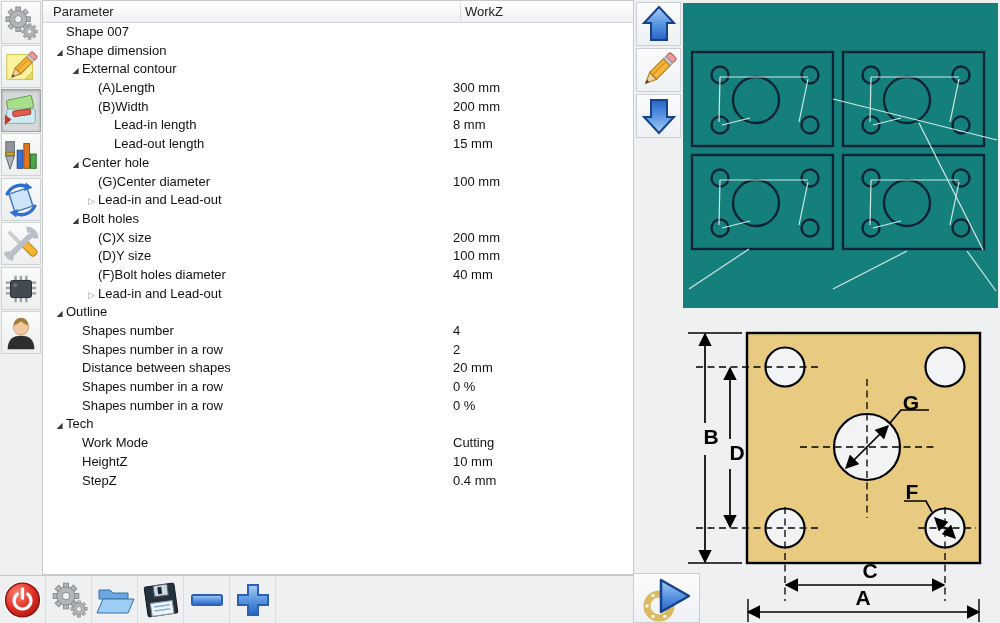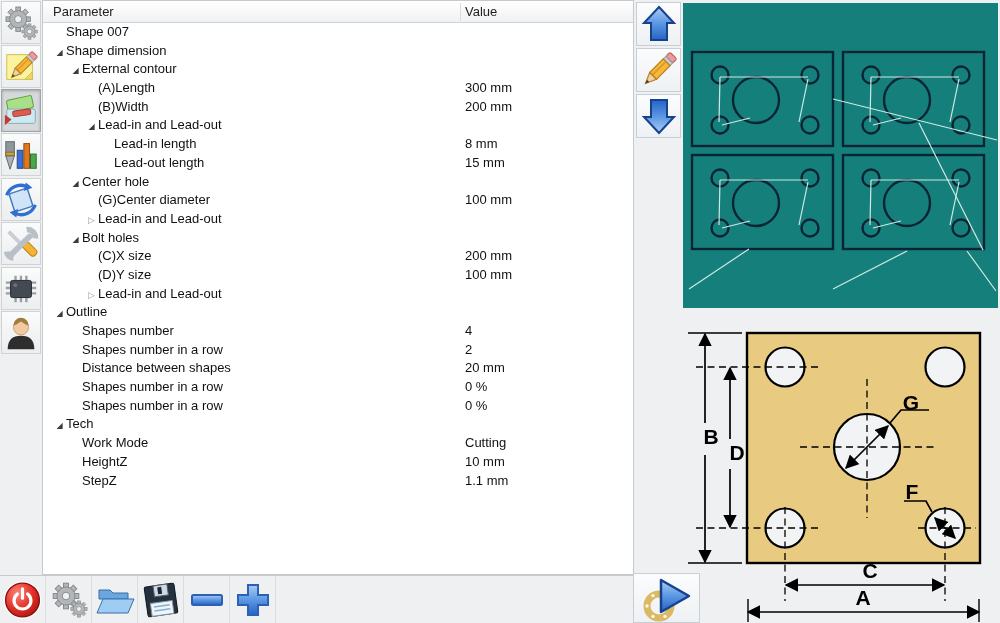--- a/index.html
+++ b/index.html
@@ -16,21 +16,21 @@
   .thead{position:relative;height:22px;background:linear-gradient(#ffffff,#f0f1f3);border-bottom:1px solid #cfd2d6;
     font-size:13px;color:#222}
   .thead .c1{position:absolute;left:10px;top:3px}
   .thead .c2{position:absolute;left:422px;top:3px}
   .thead .cdiv{position:absolute;left:417px;top:2px;width:1px;height:18px;background:#d9dbde}
   #param-rows{position:absolute;top:22px;left:0;right:0;bottom:0;overflow:hidden}
   .prow{position:relative;height:18.7px;line-height:18.7px;font-size:13px;color:#111;white-space:nowrap}
   .arrow{display:inline-block;width:13px;text-align:center}
   .arrow.expanded{font-size:8px;color:#3c3c3c}
   .arrow.collapsed{font-size:9px;color:#9a9a9a}
-  .pvalue{position:absolute;left:422px;top:0}
+  .pvalue{position:absolute;left:410px;top:0}
 
   
   .nav-btn{position:absolute;left:636px;width:45px;height:44px;background:linear-gradient(#fbfcfd,#eef1f4);
     border:1px solid #c9ced4;display:flex;align-items:center;justify-content:center;cursor:pointer}
 
   
   #toolbar{position:absolute;left:0;top:575px;width:634px;height:48px;background:#eef0f1;border-top:1px solid #c6cacd}
   .tb-btn{position:absolute;top:0;width:46px;height:47px;border-right:1px solid #dadcde;display:flex;
     align-items:center;justify-content:center;cursor:pointer}
   #run-btn{position:absolute;left:633px;top:573px;width:67px;height:50px;background:linear-gradient(#fbfcfd,#eef1f4);
@@ -171,48 +171,48 @@
         <circle cx="0" cy="-6" r="8" fill="#f3c9a2" stroke="#caa06e"></circle>
         <path d="M-8,-8 a8,8 0 0 1 16,0 l-3,-1 -5,-3 -5,3 z" fill="#a07c3e"></path>
       </svg>
     </div>
   </div>
 
   <div id="param-table">
     <div class="thead">
       <span class="c1">Parameter</span>
       <span class="cdiv"></span>
-      <span class="c2">Value</span>
+      <span class="c2">WorkZ</span>
     </div>
     <div id="param-rows">
         <div class="prow"><span class="arrow none" style="margin-left: 10px;"></span><span class="plabel">Shape 007</span><span class="pvalue"></span></div>
         <div class="prow"><span class="arrow expanded" style="margin-left: 10px;">◢</span><span class="plabel">Shape dimension</span><span class="pvalue"></span></div>
         <div class="prow"><span class="arrow expanded" style="margin-left: 26px;">◢</span><span class="plabel">External contour</span><span class="pvalue"></span></div>
         <div class="prow"><span class="arrow none" style="margin-left: 42px;"></span><span class="plabel">(A)Length</span><span class="pvalue">300 mm</span></div>
         <div class="prow"><span class="arrow none" style="margin-left: 42px;"></span><span class="plabel">(B)Width</span><span class="pvalue">200 mm</span></div>
-        <div class="prow"><span class="arrow expanded" style="margin-left: 42px;">◢</span><span class="plabel">Lead-in and Lead-out</span><span class="pvalue"></span></div>
         <div class="prow"><span class="arrow none" style="margin-left: 58px;"></span><span class="plabel">Lead-in length</span><span class="pvalue">8 mm</span></div>
         <div class="prow"><span class="arrow none" style="margin-left: 58px;"></span><span class="plabel">Lead-out length</span><span class="pvalue">15 mm</span></div>
         <div class="prow"><span class="arrow expanded" style="margin-left: 26px;">◢</span><span class="plabel">Center hole</span><span class="pvalue"></span></div>
         <div class="prow"><span class="arrow none" style="margin-left: 42px;"></span><span class="plabel">(G)Center diameter</span><span class="pvalue">100 mm</span></div>
         <div class="prow"><span class="arrow collapsed" style="margin-left: 42px;">▷</span><span class="plabel">Lead-in and Lead-out</span><span class="pvalue"></span></div>
         <div class="prow"><span class="arrow expanded" style="margin-left: 26px;">◢</span><span class="plabel">Bolt holes</span><span class="pvalue"></span></div>
         <div class="prow"><span class="arrow none" style="margin-left: 42px;"></span><span class="plabel">(C)X size</span><span class="pvalue">200 mm</span></div>
         <div class="prow"><span class="arrow none" style="margin-left: 42px;"></span><span class="plabel">(D)Y size</span><span class="pvalue">100 mm</span></div>
+        <div class="prow"><span class="arrow none" style="margin-left: 42px;"></span><span class="plabel">(F)Bolt holes diameter</span><span class="pvalue">40 mm</span></div>
         <div class="prow"><span class="arrow collapsed" style="margin-left: 42px;">▷</span><span class="plabel">Lead-in and Lead-out</span><span class="pvalue"></span></div>
         <div class="prow"><span class="arrow expanded" style="margin-left: 10px;">◢</span><span class="plabel">Outline</span><span class="pvalue"></span></div>
         <div class="prow"><span class="arrow none" style="margin-left: 26px;"></span><span class="plabel">Shapes number</span><span class="pvalue">4</span></div>
         <div class="prow"><span class="arrow none" style="margin-left: 26px;"></span><span class="plabel">Shapes number in a row</span><span class="pvalue">2</span></div>
         <div class="prow"><span class="arrow none" style="margin-left: 26px;"></span><span class="plabel">Distance between shapes</span><span class="pvalue">20 mm</span></div>
         <div class="prow"><span class="arrow none" style="margin-left: 26px;"></span><span class="plabel">Shapes number in a row</span><span class="pvalue">0 %</span></div>
         <div class="prow"><span class="arrow none" style="margin-left: 26px;"></span><span class="plabel">Shapes number in a row</span><span class="pvalue">0 %</span></div>
         <div class="prow"><span class="arrow expanded" style="margin-left: 10px;">◢</span><span class="plabel">Tech</span><span class="pvalue"></span></div>
         <div class="prow"><span class="arrow none" style="margin-left: 26px;"></span><span class="plabel">Work Mode</span><span class="pvalue">Cutting</span></div>
         <div class="prow"><span class="arrow none" style="margin-left: 26px;"></span><span class="plabel">HeightZ</span><span class="pvalue">10 mm</span></div>
-        <div class="prow"><span class="arrow none" style="margin-left: 26px;"></span><span class="plabel">StepZ</span><span class="pvalue">1.1 mm</span></div>
+        <div class="prow"><span class="arrow none" style="margin-left: 26px;"></span><span class="plabel">StepZ</span><span class="pvalue">0.4 mm</span></div>
       </div>
   </div>
 
   <div class="nav-btn" style="top:2px">
     <svg viewBox="-20 -20 40 40" width="40" height="40">
       <use href="#block-arrow" fill="url(#gBlue)" stroke="#16418c" stroke-width="2"></use>
     </svg>
   </div>
   <div class="nav-btn" style="top:48px">
     <svg viewBox="-20 -20 40 40" width="40" height="40">

